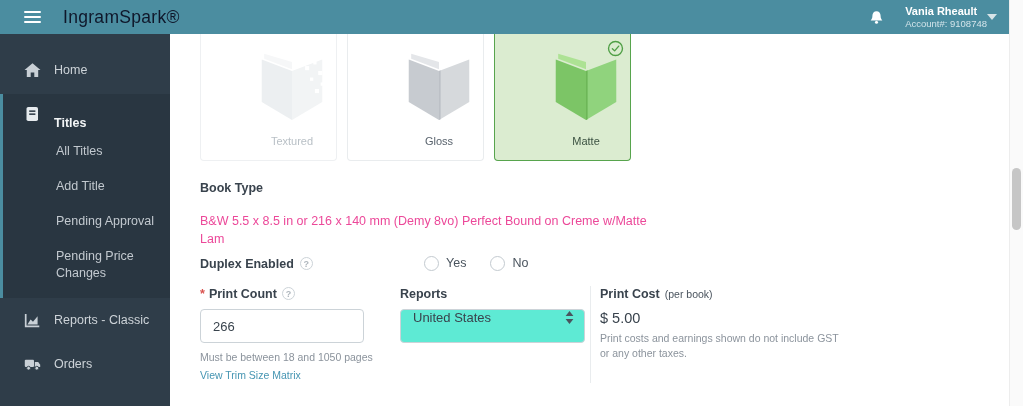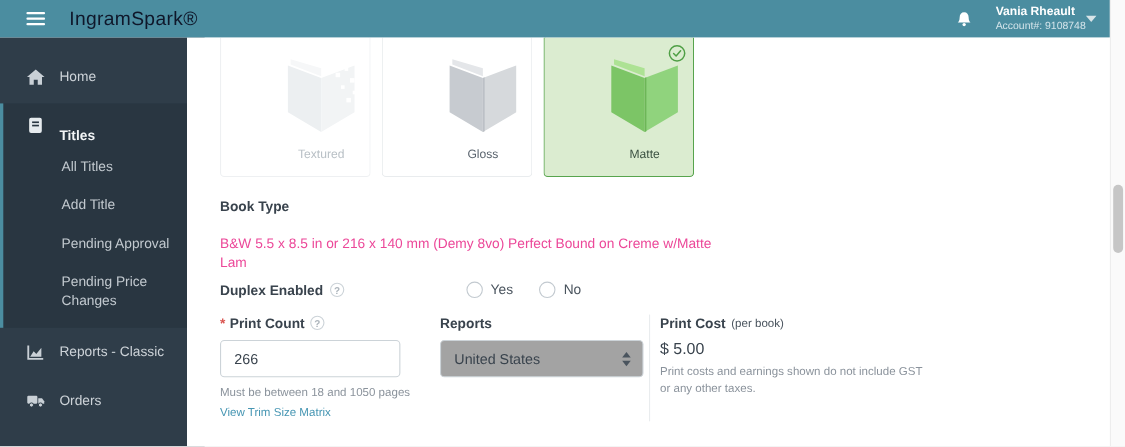--- a/index.html
+++ b/index.html
@@ -79,22 +79,22 @@
   .col-market { width:190px; }
   .col-print { border-left:1px solid #e9ecee; padding-left:9px; width:260px; }
   .field-label { display:flex; align-items:center; gap:5px; font-size:12.5px; font-weight:bold; color:#39434d; margin-bottom:8px; height:15px; }
   .asterisk { color:#d9534f; font-size:12.5px; margin-right:-1px; }
   .sublabel { font-size:10.5px; font-weight:normal; color:#4a545e; }
   .text-input {
     width:164px; height:34px; border:1px solid #ccd3d8; border-radius:4px;
     font-family:"Liberation Sans", sans-serif; font-size:13px; color:#39434d; padding:0 12px; outline:none;
   }
   .select {
-    width:185px; height:34px; border:1px solid #ccd3d8; border-radius:4px; background:#a3a3a3;
-    display:flex; align-items:center; justify-content:space-between; padding:0 10px 0 12px;
+    width:185px; height:34px; border:1px solid #ccd3d8; border-radius:4px; background:#5eead4;
+    display:flex; justify-content:space-between; padding:0 10px 0 12px;
     font-size:13px; color:#39434d; cursor:pointer;
   }
   .helper { margin-top:7px; font-size:10.5px; color:#8b939c; line-height:1.45; }
   .print-helper { width:240px; margin-top:5px; }
   .link { margin-top:3px; font-size:10.5px; color:#4796b3; cursor:pointer; display:inline-block; }
   .price { margin-top:9px; font-size:14.5px; color:#39434d; }
 </style>
 </head>
 <body>
 

